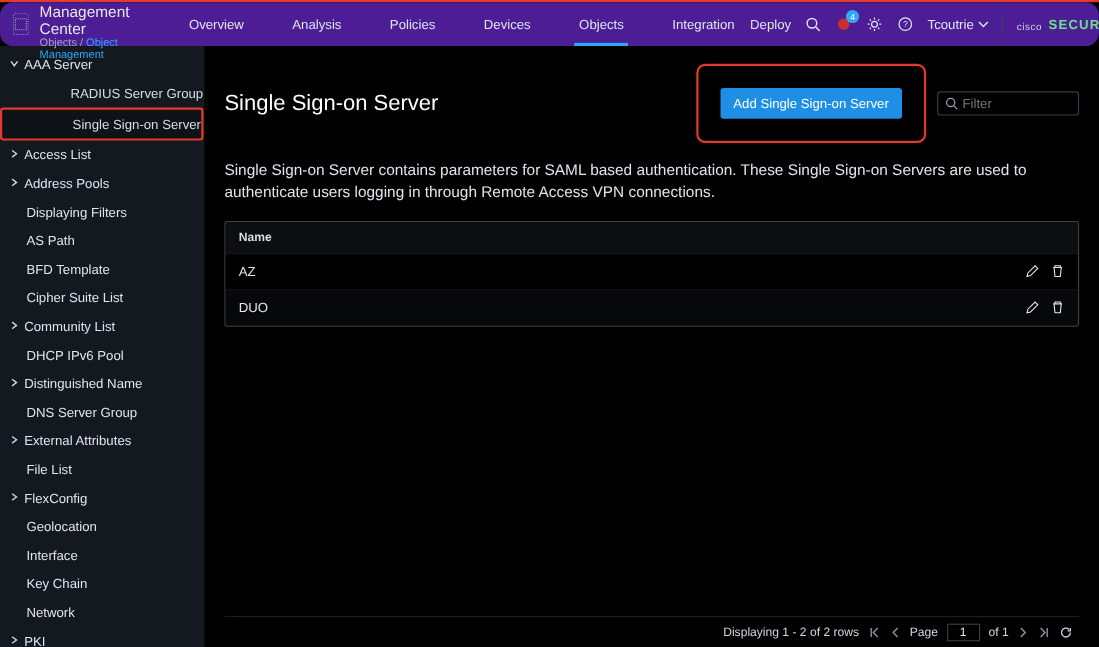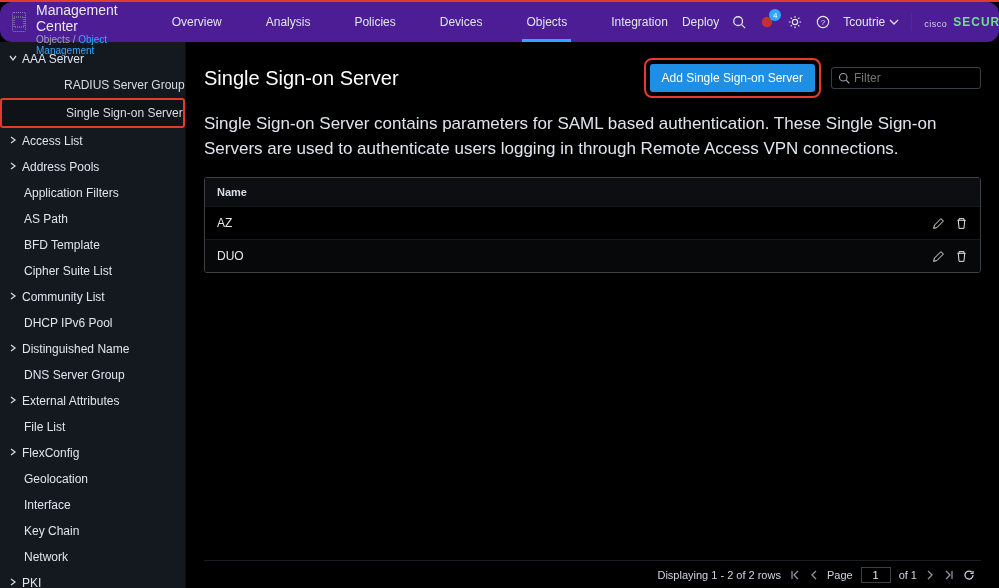--- a/index.html
+++ b/index.html
@@ -41,30 +41,30 @@
   .snav li.collapsed .chev svg { transform: rotate(0deg); }
   .snav li.selected { background: #0f1318; }
   .callout-sidebar { border: 2px solid #e23a2d; border-radius: 3px; }
 
   
   .main { flex: 1; background: #000; padding: 16px 18px 0 18px; position: relative; display: flex; flex-direction: column; }
   .page-head { display: flex; align-items: center; margin-bottom: 14px; }
   .page-title { font-size: 20px; font-weight: 400; color: #fff; }
   .head-controls { margin-left: auto; display: flex; align-items: center; gap: 10px; }
   .btn-primary { background: #1f8fe6; color: #fff; font-size: 12px; padding: 7px 12px; border: none; border-radius: 3px; cursor: pointer; }
-  .callout-btn { border: 2px solid #e23a2d; border-radius: 8px; padding: 4px; display: inline-flex; }
-  .filter-box { display: flex; align-items: center; border: 1px solid #3a3f47; border-radius: 3px; padding: 3px 6px; width: 150px; background: #000; justify-content: center; }
+  .callout-btn { border: 2px solid #e23a2d; border-radius: 8px; padding: 20px; display: inline-flex; }
+  .filter-box { display: flex; align-items: center; border: 1px solid #3a3f47; border-radius: 3px; padding: 3px 6px; width: 129px; background: #000; justify-content: center; }
   .filter-box input { background: transparent; border: none; outline: none; color: #cfd6e2; font-size: 12px; width: 100%; }
   .filter-box .sicon { margin-right: 4px; color: #cfd6e2; }
 
-  .desc { font-size: 17px; color: #dfe4ed; line-height: 1.45; margin-bottom: 16px; }
+  .desc { font-size: 14px; color: #dfe4ed; line-height: 1.45; margin-bottom: 16px; }
 
   .table { border: 1px solid #404040; border-radius: 3px; overflow: hidden; }
   .thead { background: #0c0e11; padding: 8px 12px; font-size: 11px; color: #d7dce6; font-weight: bold; }
-  .trow { display: flex; align-items: flex-end; padding: 9px 12px; font-size: 12px; color: #e8e8e8; border-top: 1px solid #15181d; }
+  .trow { display: flex; align-items: flex-start; padding: 9px 12px; font-size: 12px; color: #e8e8e8; border-top: 1px solid #15181d; }
   .trow:nth-child(even) { background: #070809; }
   .trow:nth-child(odd) { background: #000; }
   .tname { flex: 1; }
   .tactions { display: flex; gap: 10px; }
   .tactions span { cursor: pointer; color: #e8e8e8; }
 
   .footer { margin-top: auto; height: 28px; border-top: 1px solid #1a1d22; display: flex; align-items: center; justify-content: flex-end; gap: 8px; font-size: 11px; color: #cfd6e2; padding-right: 6px; }
   .footer .pgbtn { cursor: pointer; color: #9aa4b3; display: inline-flex; align-items: center; }
   .footer input.page { width: 30px; background: #000; border: 1px solid #3a3f47; color: #e8e8e8; text-align: center; font-size: 11px; padding: 1px 0; }
 
@@ -149,21 +149,21 @@
           <li class="group collapsed"><span class="chev">
               <svg width="8" height="8" viewBox="0 0 8 8">
                 <path d="M2 1l4 3-4 3" fill="none" stroke="#cfd6e2" stroke-width="1.3"></path>
               </svg>
             </span><span>Access List</span></li>
           <li class="group collapsed"><span class="chev">
               <svg width="8" height="8" viewBox="0 0 8 8">
                 <path d="M2 1l4 3-4 3" fill="none" stroke="#cfd6e2" stroke-width="1.3"></path>
               </svg>
             </span><span>Address Pools</span></li>
-          <li><span>Application Filters</span></li>
+          <li><span>Displaying Filters</span></li>
           <li><span>AS Path</span></li>
           <li><span>BFD Template</span></li>
           <li><span>Cipher Suite List</span></li>
           <li class="group collapsed"><span class="chev">
               <svg width="8" height="8" viewBox="0 0 8 8">
                 <path d="M2 1l4 3-4 3" fill="none" stroke="#cfd6e2" stroke-width="1.3"></path>
               </svg>
             </span><span>Community List</span></li>
           <li><span>DHCP IPv6 Pool</span></li>
           <li class="group collapsed"><span class="chev">

